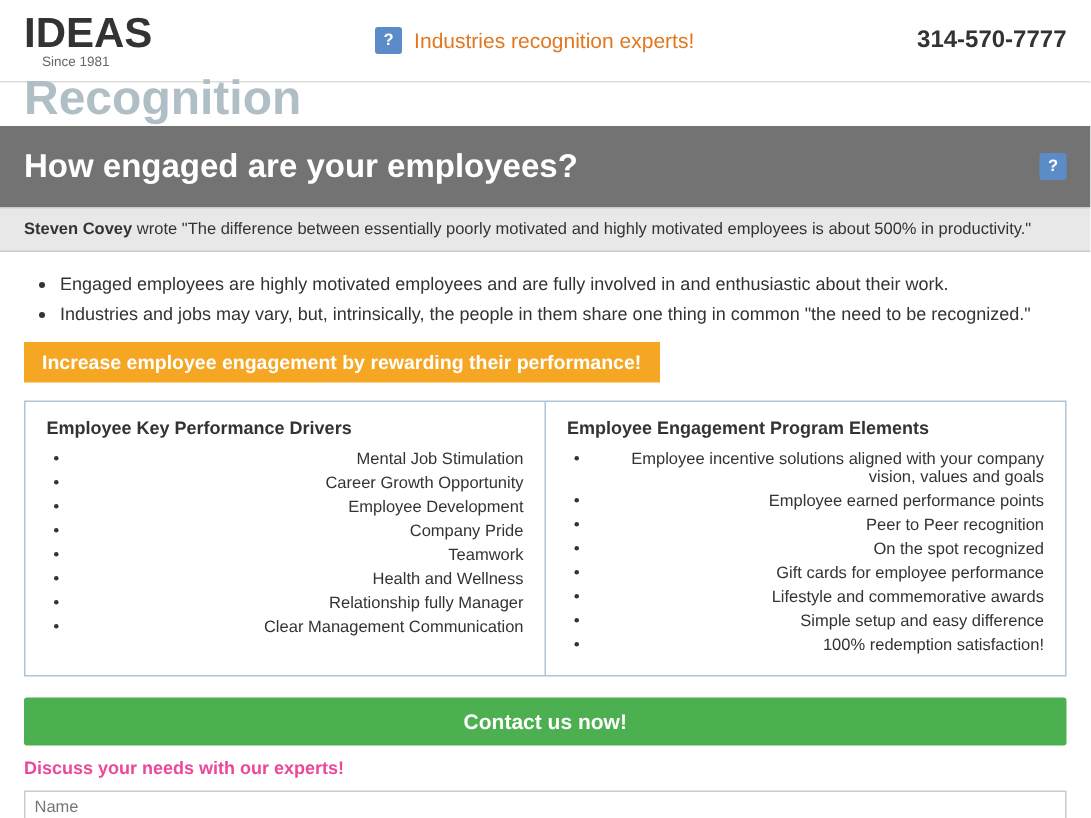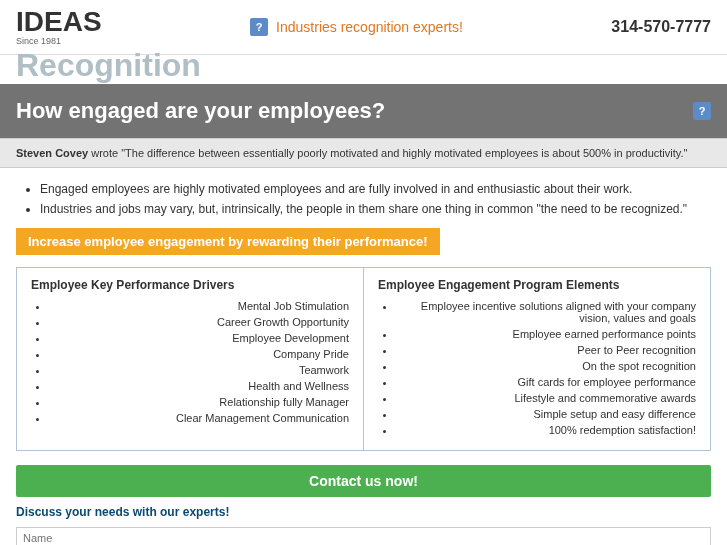--- a/index.html
+++ b/index.html
@@ -2,21 +2,21 @@
 <html><head>
   <meta charset="utf-8">
   <style>
     * { box-sizing: border-box; margin: 0; padding: 0; }
     body { font-family: Arial, Helvetica, sans-serif; font-size: 12px; color: #333; background: #fff; width: 727px; }
 
     
     #header { display: flex; align-items: center; padding: 8px 16px; border-bottom: 1px solid #ddd; background: #fff; }
     #logo-area { flex: 0 0 auto; }
     #logo-ideas { font-size: 28px; font-weight: bold; color: #333; line-height: 1; }
-    #logo-since { font-size: 9px; color: #666; display: block; }
+    #logo-since { font-size: 9px; color: #666; display: block; margin-left: 12px; }
     #header-middle { flex: 1; display: flex; align-items: center; justify-content: center; gap: 8px; }
     #header-icon { width: 18px; height: 18px; background: #5b8cc8; color: #fff; font-size: 11px; font-weight: bold; display: flex; align-items: center; justify-content: center; border-radius: 2px; }
     #header-tagline { font-size: 14px; color: #e07820; font-weight: normal; }
     #header-phone { font-size: 16px; color: #333; font-weight: bold; margin-left: auto; }
 
     
     #hero { background: #737373; padding: 14px 16px; display: flex; align-items: center; justify-content: space-between; }
     #hero-title { font-size: 22px; font-weight: bold; color: #fff; }
     #hero-icon { width: 18px; height: 18px; background: #5b8cc8; color: #fff; font-size: 11px; font-weight: bold; display: flex; align-items: center; justify-content: center; border-radius: 2px; flex-shrink: 0; }
 
@@ -39,21 +39,21 @@
 
     #both-tables { border: 1px solid #b0c4d8; display: flex; gap: 0; }
     #left-table { flex: 1; padding: 10px 14px; border-right: 1px solid #b0c4d8; }
     #right-table { flex: 1; padding: 10px 14px; }
     #left-table-title, #right-table-title { font-weight: bold; font-size: 12px; margin-bottom: 8px; color: #333; }
     #left-table ul, #right-table ul { list-style: disc; padding-left: 18px; }
     #left-table ul li, #right-table ul li { font-size: 11px; color: #333; margin-bottom: 4px; text-align: right; }
 
     
     #contact-btn { background: #4caf50; color: #fff; font-weight: bold; font-size: 14px; padding: 8px 14px; text-align: center; cursor: pointer; margin-bottom: 8px; border-radius: 2px; }
-    #discuss-text { font-size: 12px; font-weight: bold; color: #0c4a6e; margin-bottom: 8px; }
+    #discuss-text { font-size: 12px; font-weight: bold; color: #ec4899; margin-bottom: 8px; }
     #form-area input, #form-area textarea { display: block; width: 100%; border: 1px solid #ccc; padding: 4px 6px; font-size: 11px; margin-bottom: 4px; outline: none; font-family: Arial, sans-serif; }
     #form-area textarea { height: 80px; resize: vertical; }
     #send-btn { float: right; background: #e0e0e0; border: 1px solid #aaa; padding: 3px 12px; font-size: 11px; cursor: pointer; }
 
     
     #recognition-text { font-size: 32px; font-weight: bold; color: #b0bec5; position: relative; margin-top: -8px; padding-left: 16px; z-index: 1; }
   </style>
 </head>
 <body>
 
@@ -111,21 +111,21 @@
             <li>Relationship fully Manager</li>
             <li>Clear Management Communication</li>
           </ul>
       </div>
       <div id="right-table">
         <div id="right-table-title">Employee Engagement Program Elements</div>
         <ul id="right-list">
             <li>Employee incentive solutions aligned with your company vision, values and goals</li>
             <li>Employee earned performance points</li>
             <li>Peer to Peer recognition</li>
-            <li>On the spot recognition</li>
+            <li>On the spot recognized</li>
             <li>Gift cards for employee performance</li>
             <li>Lifestyle and commemorative awards</li>
             <li>Simple setup and easy difference</li>
             <li>100% redemption satisfaction!</li>
           </ul>
       </div>
     </div>
 
     <div id="sidebar-col">
       <div id="contact-btn">Contact us now!</div>

